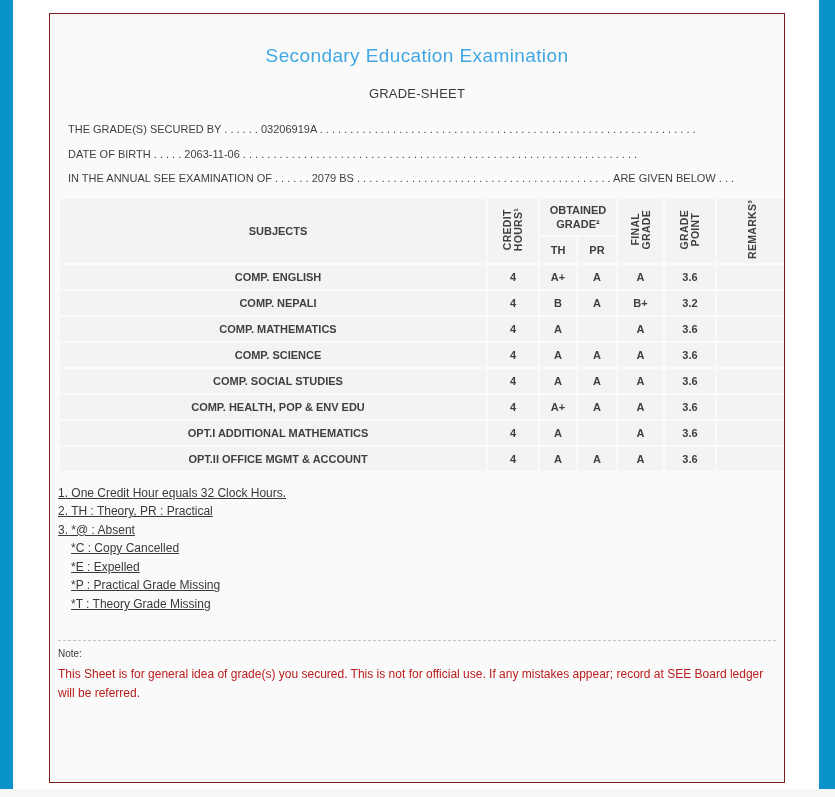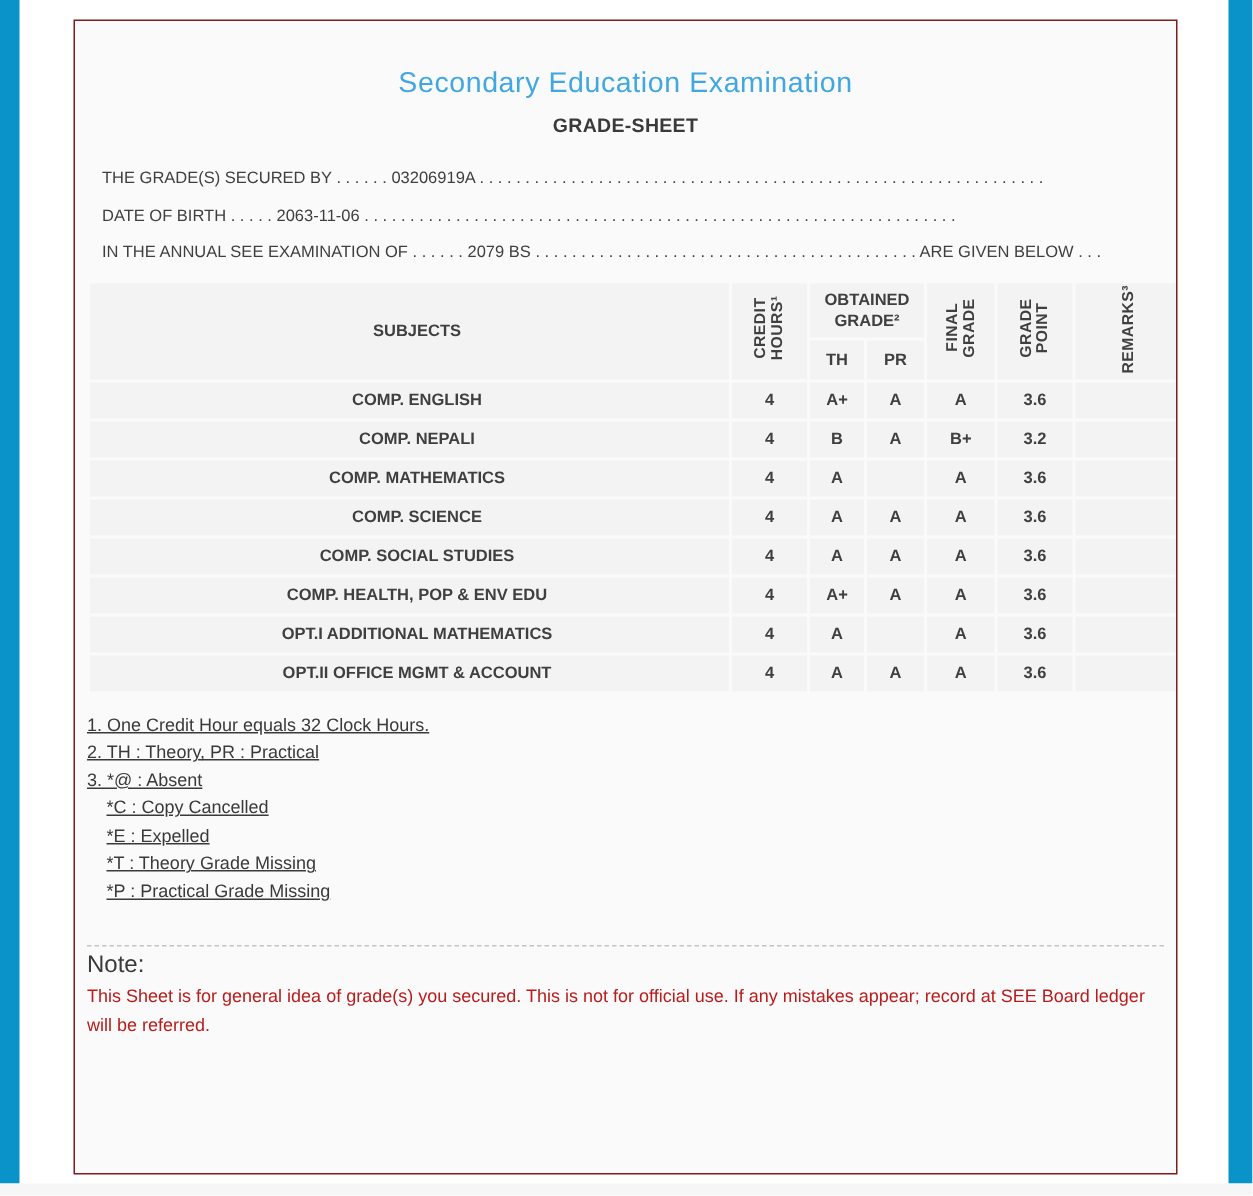--- a/index.html
+++ b/index.html
@@ -26,24 +26,24 @@
 
   .title {
     margin-top: 31px;
     text-align: center;
     font-size: 19px;
     font-weight: 400;
     letter-spacing: 0.4px;
     color: #41a7e1;
   }
   .subtitle {
-    margin-top: 9px;
+    margin-top: 19px;
     text-align: center;
     font-size: 13px;
-    font-weight: 700;
+    font-weight: 400;
     color: #3a3a3a;
     letter-spacing: 0.2px;
   }
 
   .meta { margin: 16px 18px 0 18px; }
   .meta-line {
     height: 24.5px;
     line-height: 24.5px;
     font-size: 11px;
     font-weight: 400;
@@ -112,21 +112,21 @@
   }
   .fn-line.indent { padding-left: 13px; }
 
   .dashed-divider {
     margin: 26px 8px 0 8px;
     border-top: 1px dashed #c4c4c4;
     height: 0;
   }
   .note-label {
     margin: 4px 8px 0 8px;
-    font-size: 16px;
+    font-size: 10px;
     line-height: 18px;
     color: #3a3a3a;
   }
   .note-text {
     margin: 2px 14px 0 8px;
     font-size: 12px;
     line-height: 19px;
     color: #b91c1c;
   }
 </style>
@@ -267,21 +267,21 @@
     </tbody>
   </table>
 
 
   <div class="footnotes">
     <div class="fn-line">1. One Credit Hour equals 32 Clock Hours.</div>
     <div class="fn-line">2. TH : Theory, PR : Practical</div>
     <div class="fn-line">3. *@ : Absent</div>
     <div class="fn-line indent">*C : Copy Cancelled</div>
     <div class="fn-line indent">*E : Expelled</div>
+    <div class="fn-line indent">*P : Practical Grade Missing</div>
     <div class="fn-line indent">*T : Theory Grade Missing</div>
-    <div class="fn-line indent">*P : Practical Grade Missing</div>
   </div>
 
   <div class="dashed-divider"></div>
   <div class="note-label">Note:</div>
   <div class="note-text">This Sheet is for general idea of grade(s) you secured. This is not for official use. If any mistakes appear; record at SEE Board ledger will be referred.</div>
 
 </div>
 
 </body></html>

